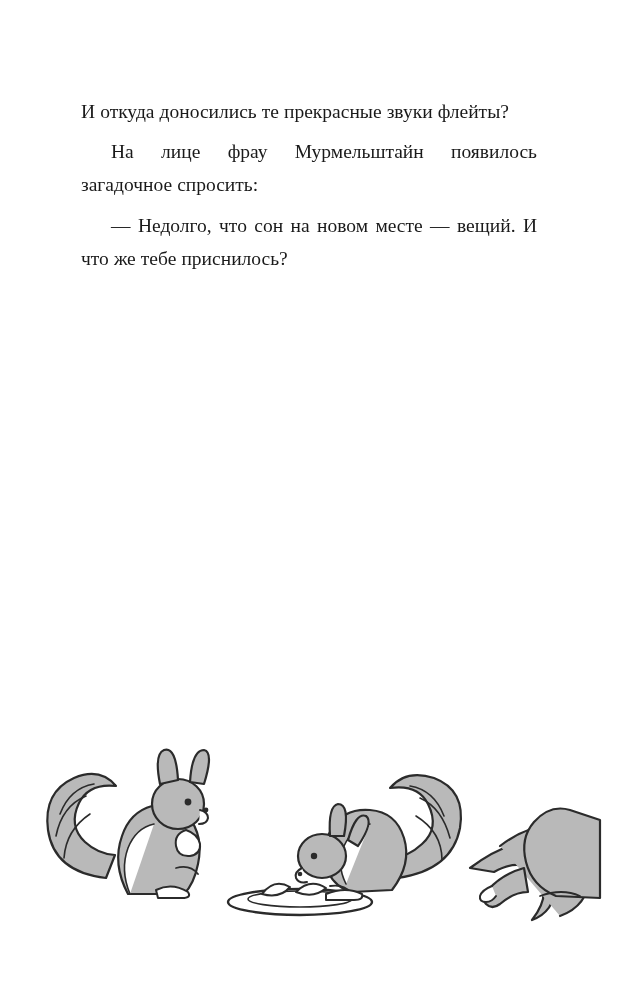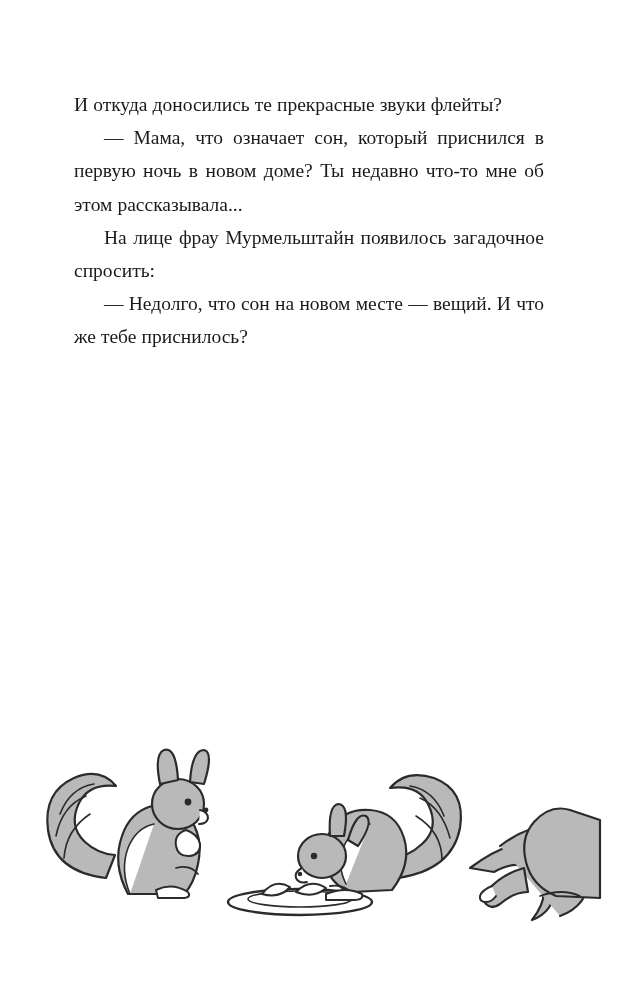--- a/index.html
+++ b/index.html
@@ -20,21 +20,21 @@
     inset: 0;
     background: #ffffff;
   }
   .text-block {
     position: absolute;
     left: 74px;
     top: 88px;
     width: 470px;
   }
   .para {
-    margin: 0;
+    margin: 7px;
     font-size: 19.5px;
     line-height: 33.2px;
     text-align: justify;
     text-indent: 30px;
     hyphens: manual;
     word-spacing: 0.2px;
   }
   .para.no-indent {
     text-indent: 0;
   }
@@ -47,21 +47,20 @@
   }
   svg { display: block; }
 </style>
 </head>
 <body>
 
 <div class="page">
 
   <div class="text-block">
     <p class="para no-indent">И откуда доносились те прекрасные звуки флейты?</p>
-    <p class="para">— Мама, что означает сон, который приснился в первую ночь в новом доме? Ты недавно что-то мне об этом рассказывала...</p>
     <p class="para">На лице фрау Мурмельштайн появилось загадочное спросить:</p>
     <p class="para">— Недолго, что сон на новом месте — вещий. И что же тебе приснилось?</p>
   </div>
 
   <div class="illustration">
     <svg width="619" height="240" viewBox="0 0 619 240" xmlns="http://www.w3.org/2000/svg">
       <g stroke="#2b2b2b" stroke-width="2.2" fill="#b9b9b9" stroke-linejoin="round" stroke-linecap="round">
 
         <ellipse cx="300" cy="184" rx="72" ry="13" fill="#ffffff" stroke="#2b2b2b" stroke-width="2.4"></ellipse>
         <ellipse cx="300" cy="181" rx="52" ry="8" fill="#ffffff" stroke="#2b2b2b" stroke-width="1.6"></ellipse>

